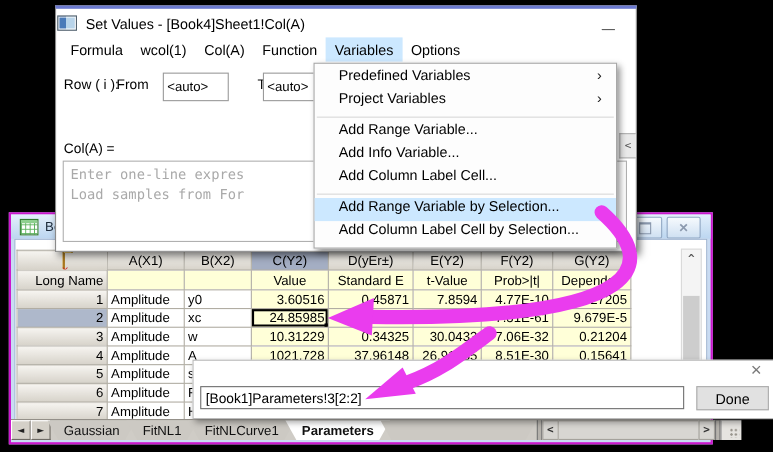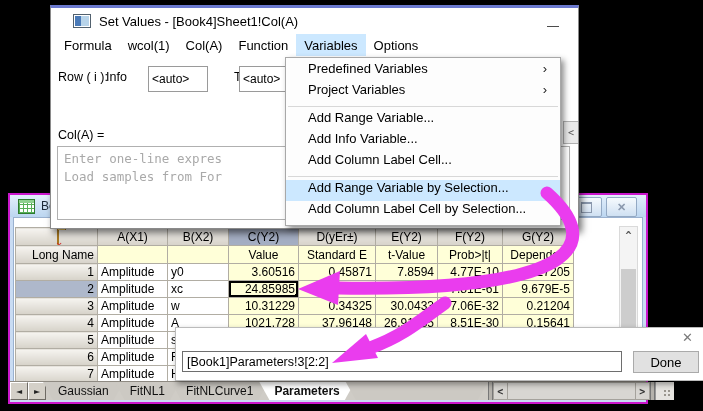--- a/index.html
+++ b/index.html
@@ -68,21 +68,21 @@
       font-size:10px;background:#d8d6d2;border:1px solid #a5a29c;flex:0 0 auto;font-family:"DejaVu Sans Mono",monospace;}
   .hs-track{width:127px;background:#d8d6d2;border-top:1px solid #a5a29c;border-bottom:1px solid #a5a29c;flex:0 0 auto;}
   .grip{width:18px;background:#e6e4e0;border-left:1px solid #999;position:relative;flex:0 0 auto;}
   .grip::after{content:"";position:absolute;right:2px;bottom:2px;width:9px;height:9px;
       background-image:radial-gradient(#9a968e 1px,transparent 1.2px);background-size:4px 4px;}
 
   
   .sv{position:absolute;left:50px;top:5px;width:527px;height:220px;background:#fff;
       border:1px solid #8a8a8a;border-top:3px solid #6b79cf;box-shadow:3px 4px 7px rgba(0,0,0,.55);
       z-index:2;font-size:13px;color:#000;}
-  .sv-titlebar{height:26px;display:flex;align-items:center;padding-left:22px;gap:8px;}
+  .sv-titlebar{height:26px;display:flex;align-items:center;padding-left:1px;gap:8px;}
   .sv-icon{width:16px;height:12px;border:1px solid #52616e;
       background:linear-gradient(90deg,#4a7ab8 0 45%,#b8d4ea 45% 100%);box-shadow:inset 0 0 0 1px #fff;}
   .sv-min{position:absolute;top:11px;right:18px;width:14px;height:14px;color:#333;font-size:12px;
       display:flex;align-items:center;justify-content:center;}
   .sv-menubar{display:flex;height:22px;align-items:stretch;padding-left:5px;}
   .sv-menu-item{padding:2px 8px;display:flex;align-items:center;}
   .sv-menu-item.active{background:#cce8ff;}
   .sv-lbl{position:absolute;font-size:12.5px;}
   .sv-input{position:absolute;height:20px;border:1px solid #9a9a9a;font-size:12px;padding:12px 3px;
       font-family:"Liberation Sans",sans-serif;background:#fff;box-sizing:border-box;color:#000;}
@@ -277,21 +277,21 @@
     <div class="sv-menubar">
       <span class="sv-menu-item">Formula</span>
       <span class="sv-menu-item">wcol(1)</span>
       <span class="sv-menu-item">Col(A)</span>
       <span class="sv-menu-item">Function</span>
       <span class="sv-menu-item active">Variables</span>
       <span class="sv-menu-item">Options</span>
     </div>
 
     <span class="sv-lbl" style="left:7px;top:62px;">Row ( i ):</span>
-    <span class="sv-lbl" style="left:55px;top:62px;">Info</span>
+    <span class="sv-lbl" style="left:55px;top:62px;">From</span>
     <input class="sv-input" style="left: 97px; top: 58px; width: 60px;" value="&lt;auto&gt;">
     <span class="sv-lbl" style="left:183px;top:62px;">To</span>
     <input class="sv-input" style="left: 188px; top: 58px; width: 62px;" value="&lt;auto&gt;">
 
     <span class="sv-lbl" style="left:7px;top:120px;">Col(A) =</span>
 
     <div class="sv-expr">
       <div>Enter one-line expres</div>
       <div>Load samples from For</div>
     </div>

